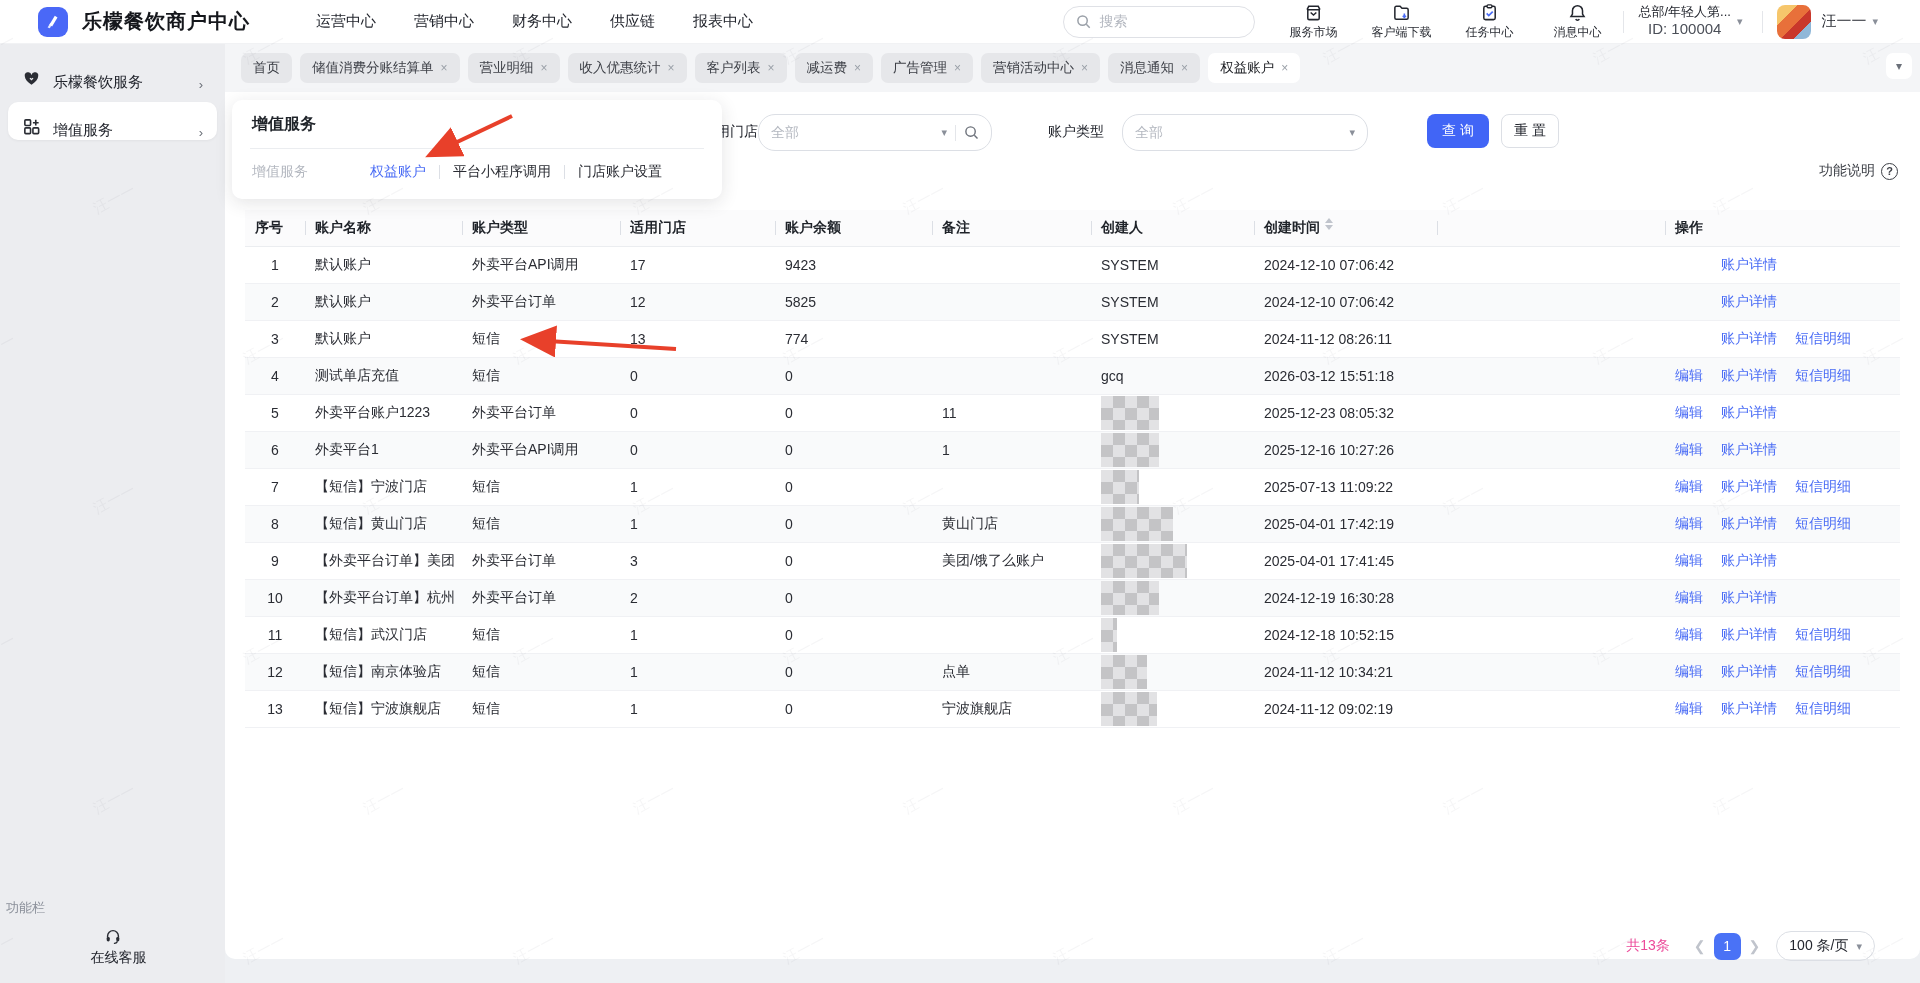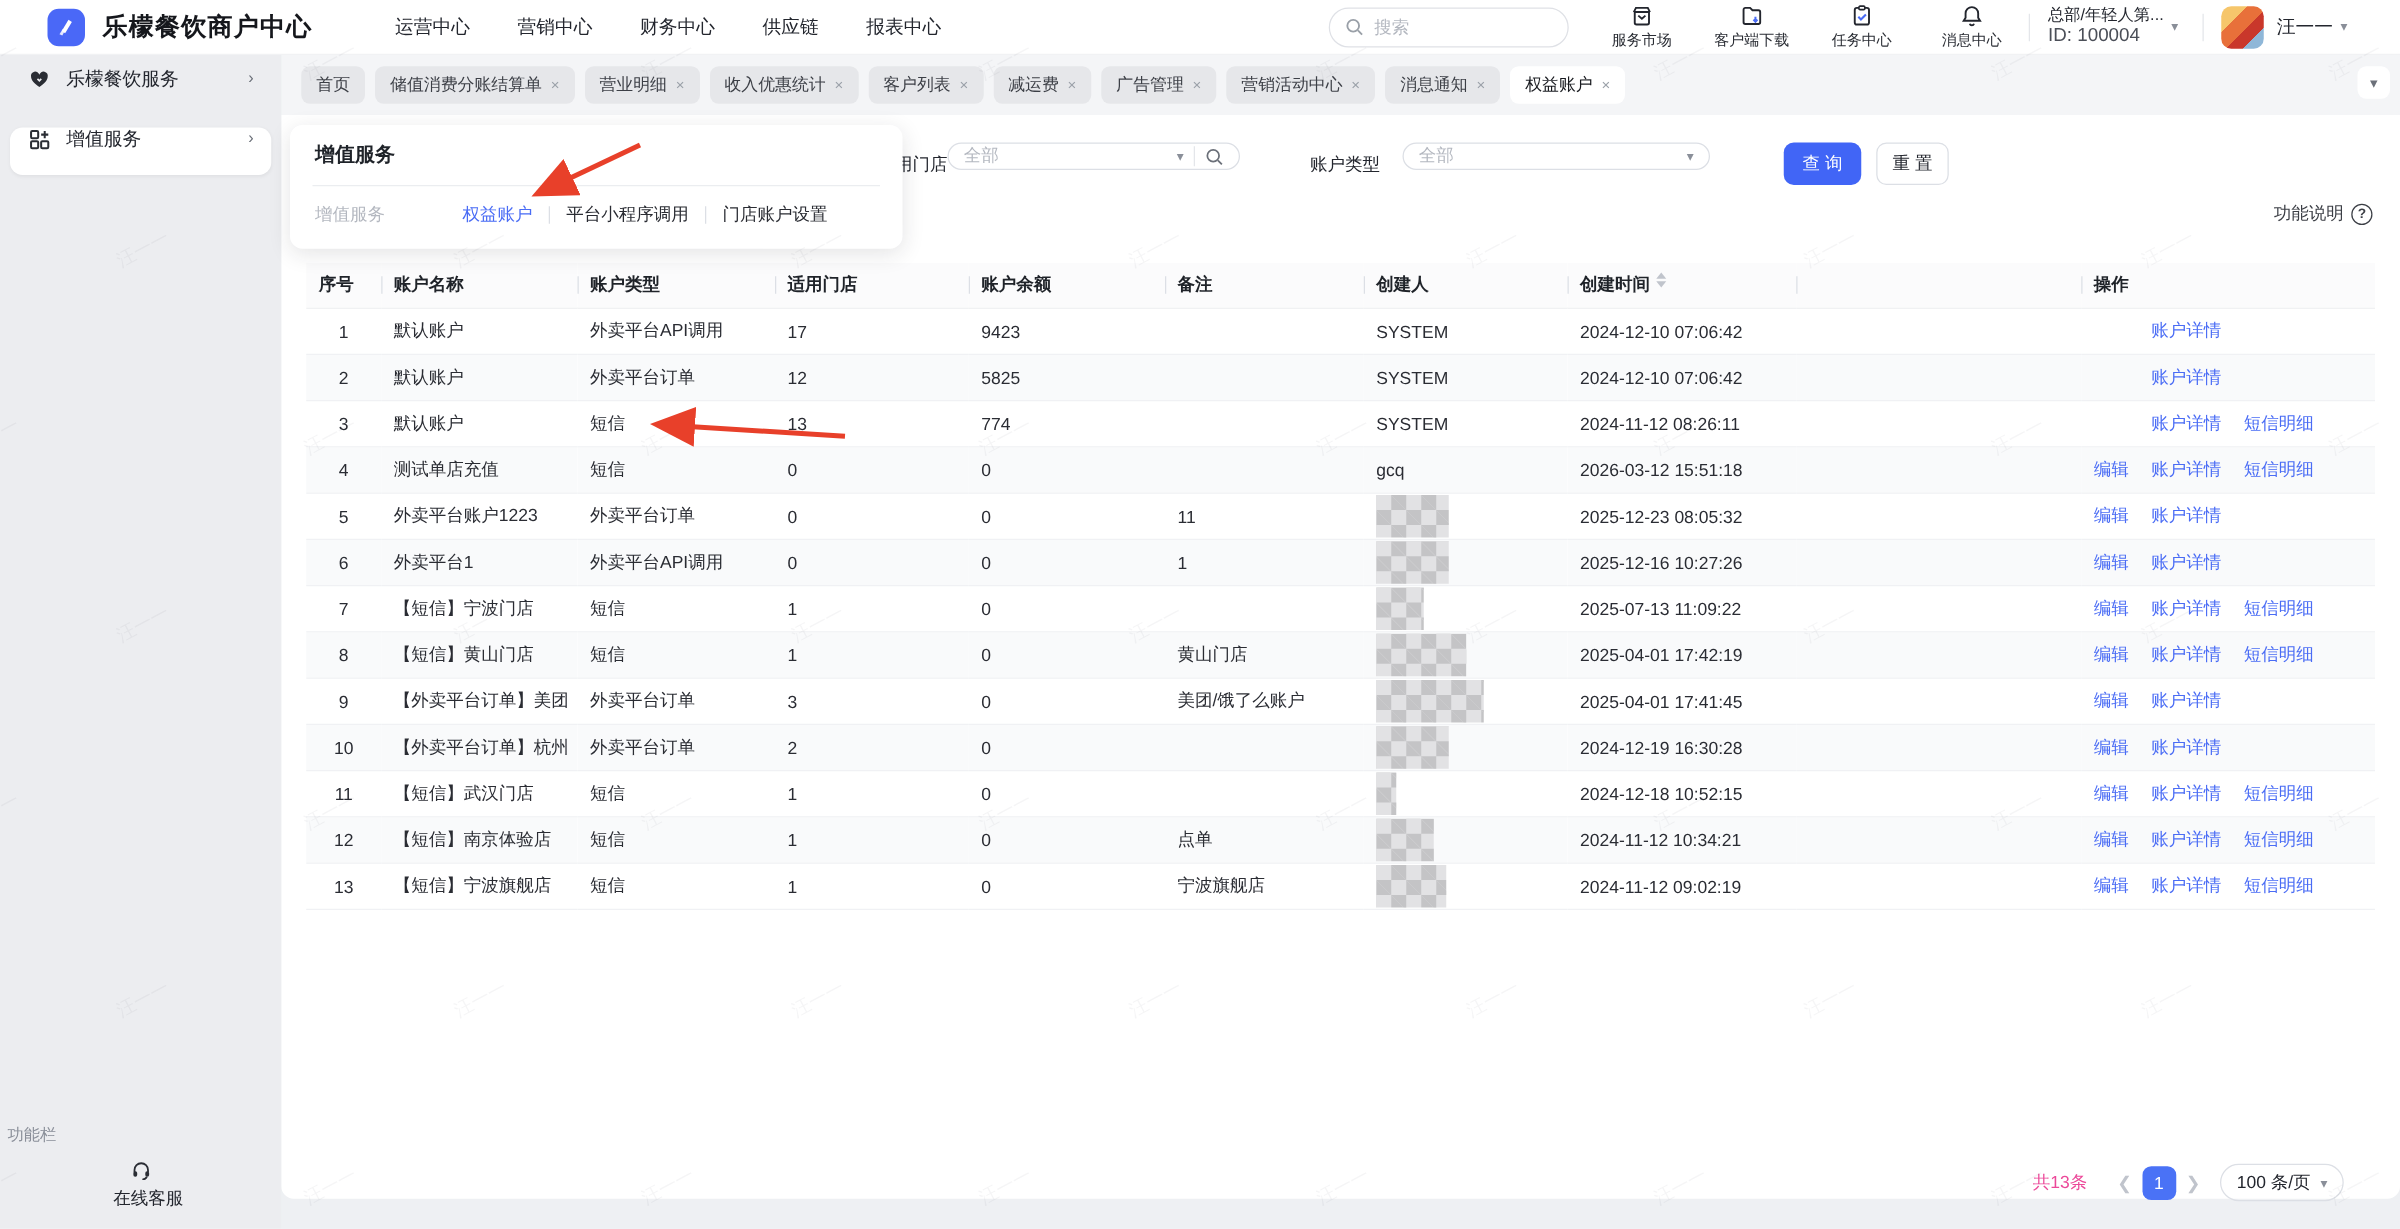--- a/index.html
+++ b/index.html
@@ -16,32 +16,32 @@
   .topnav { display:flex; margin-left:66px; gap:38px; }
   .topnav span { font-size:15px; color:#23262e; cursor:pointer; }
   .search-pill { margin-left:auto; width:192px; height:32px; border:1px solid #dfe1e6; border-radius:16px;
                  display:flex; align-items:center; padding:0 12px; color:#b4b8c0; }
   .search-pill .ph { font-size:14px; margin-left:8px; }
   .quick { display:flex; margin-left:26px; gap:24px; }
   .quick-item { display:flex; flex-direction:column; align-items:center; width:64px; cursor:pointer;}
   .quick-item svg { display:block; }
   .quick-item .ql { font-size:12px; color:#2a2d34; margin-top:2px; white-space:nowrap;}
   .vdiv { width:1px; height:22px; background:#e4e6ea; margin:0 14px; }
-  .org { line-height:1.25; cursor:pointer;}
+  .org { text-align:center; line-height:1.25; cursor:pointer;}
   .org .l1 { font-size:13px; color:#23262e; }
   .org .l2 { font-size:15px; color:#4b4f58; }
   .chev { color:#8a8f99; font-size:11px; margin:0 6px; }
   .avatar { width:34px; height:34px; border-radius:8px; flex:0 0 auto;
             background:linear-gradient(135deg,#f6c66b 0 30%,#e8703a 30% 55%,#c9372b 55% 75%,#8fb7d8 75%); }
   .uname { font-size:15px; color:#23262e; margin-left:10px; }
   .hdr-right-pad { width:36px; flex:0 0 auto;}
 
   
   .sidebar { position:absolute; left:0; top:44px; width:225px; bottom:0; background:#ecedf0; z-index:10;}
-  .side-item { height:38px; margin:10px 8px 0; display:flex; align-items:flex-start; padding:0 14px;
+  .side-item { height:38px; margin:10px 8px 0; display:flex; align-items:flex-end; padding:0 14px;
                border-radius:10px; cursor:pointer; color:#23262e;}
   .side-item.active { background:#fff; box-shadow:0 1px 3px rgba(0,0,0,.05); }
   .side-item .lbl { font-size:15px; margin-left:12px; }
   .side-item .arrow { margin-left:auto; color:#6b7079; font-size:13px;}
   .side-foot { position:absolute; left:0; bottom:18px; width:100%; }
   .side-foot .cap { font-size:13px; color:#8a8f99; margin:0 0 10px 6px; }
   .foot-item { height:38px; display:flex; align-items:center; padding:0 22px; cursor:pointer; color:#23262e;flex-direction:column;}
   .foot-item .lbl { font-size:14px; margin-left:12px; }
 
   
@@ -53,21 +53,21 @@
   .tab.active { background:#fff; color:#17191e; }
   .tab .x { margin-left:7px; color:#9aa0a8; font-size:12px; }
   .tab-collapse { position:absolute; right:8px; top:9px; width:26px; height:26px; background:#fff;
                   border-radius:7px; display:flex; align-items:center; justify-content:center;
                   color:#6b7079; font-size:12px; cursor:pointer;}
   .card { position:absolute; left:0; top:48px; right:0; bottom:24px; background:#fff;
           border-radius:0 0 10px 10px; }
 
   
   .f-label { position:absolute; font-size:14px; color:#23262e; }
-  .select { position:absolute; height:22px; border:1px solid #dcdfe5; border-radius:17px; background:#fff;
+  .select { position:absolute; height:37px; border:1px solid #dcdfe5; border-radius:17px; background:#fff;
             display:flex; align-items:center; padding:0 12px; cursor:pointer;}
   .select .val { font-size:14px; color:#b4b8c0; }
   .select .sp { flex:1; }
   .select .dchev { color:#8a8f99; font-size:11px; }
   .select .bar { width:1px; height:16px; background:#e4e6ea; margin:0 8px; }
   .btn { position:absolute; height:34px; border-radius:8px; font-size:14px; display:flex;
          align-items:center; justify-content:center; cursor:pointer; letter-spacing:4px; padding-left:4px;}
   .btn.primary { background:#4165f6; color:#fff; border:none; }
   .btn.plain { background:#fff; color:#23262e; border:1px solid #dcdfe5; }
   .help { position:absolute; right:22px; top:70px; display:flex; align-items:center; color:#3c3f46;

